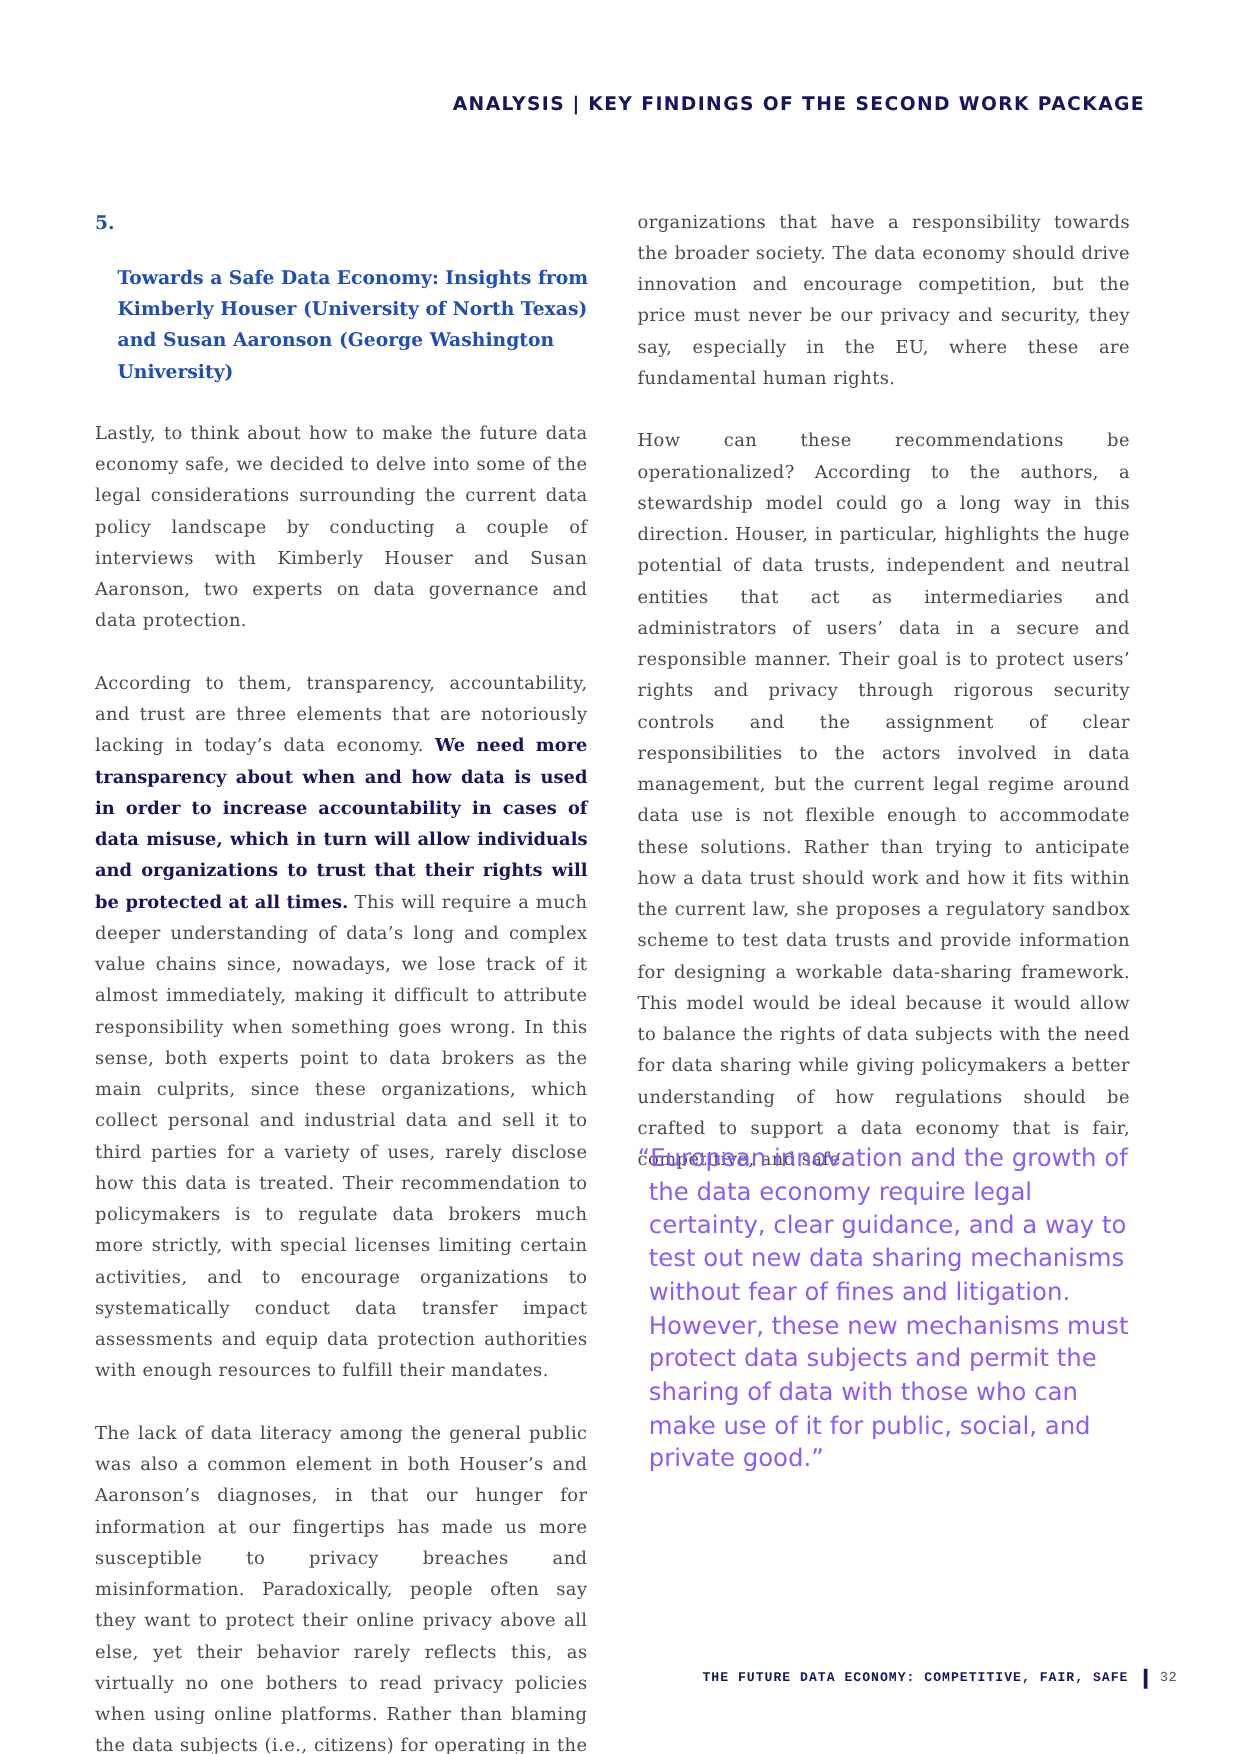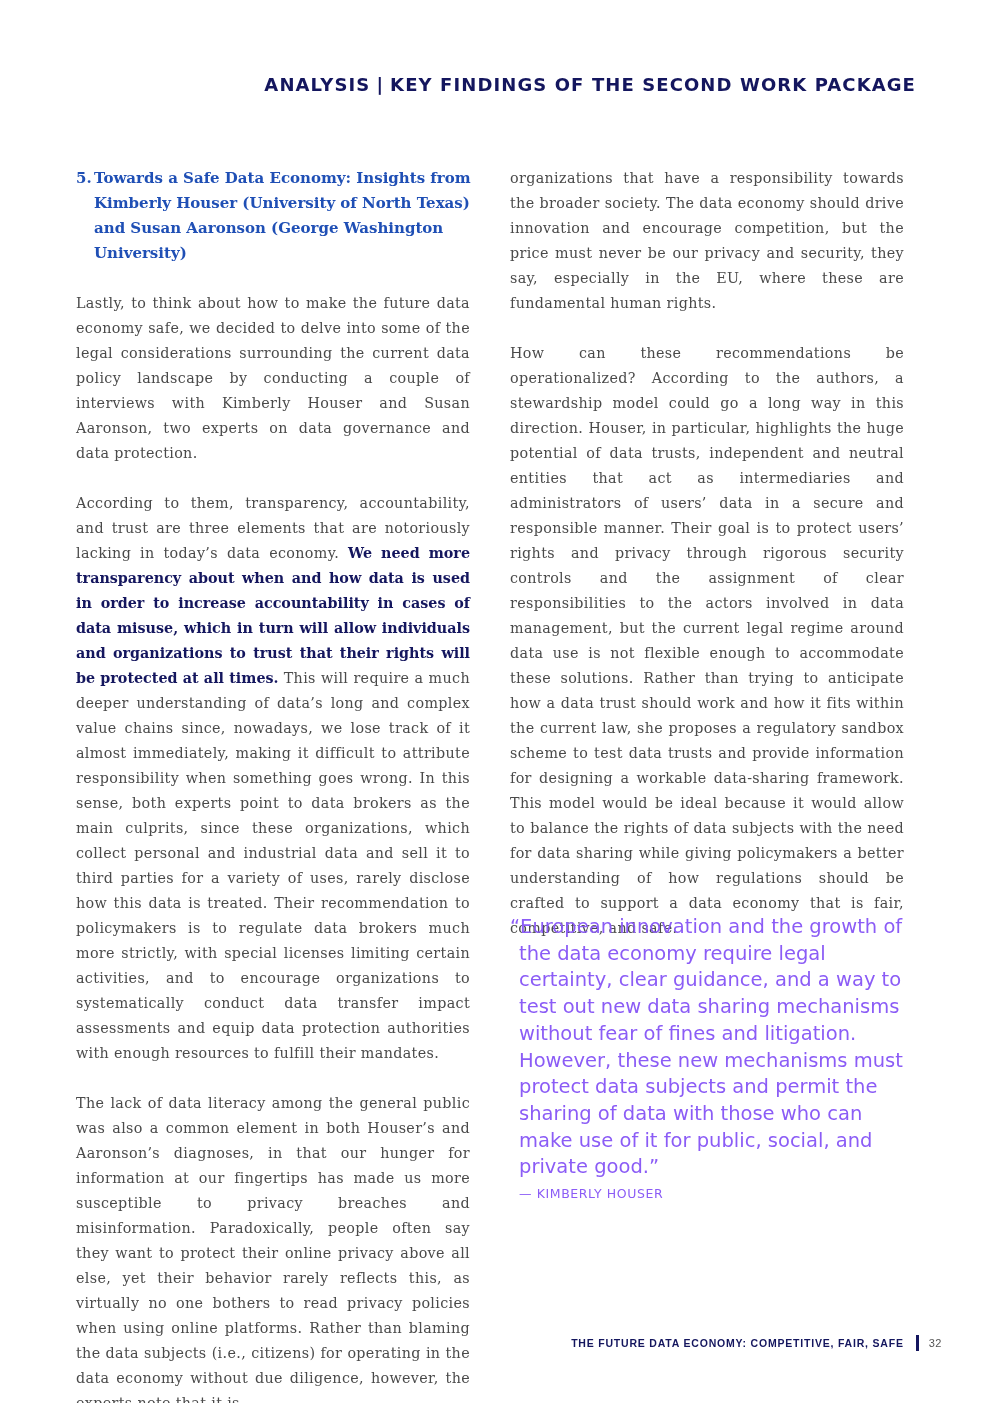--- a/index.html
+++ b/index.html
@@ -1,60 +1,60 @@
 <!DOCTYPE html>
 <html><head>
   <meta charset="utf-8">
   <style>
     html, body { margin: 0; padding: 0; background: #ffffff; }
     body { width: 992px; height: 1403px; position: relative; overflow: hidden; }
 
     .running-header {
       position: absolute; top: 74px; right: 76px;
       font-family: "DejaVu Sans", sans-serif; font-weight: bold;
-      font-size: 18px; letter-spacing: 1.1px; color: #14165e;
+      font-size: 15px; letter-spacing: 1.1px; color: #14165e;
       white-space: nowrap;
     }
     .running-header .sep { margin: 0 6px; }
 
     .col {
       position: absolute; top: 166px; width: 406px;
       font-family: "DejaVu Serif", serif; font-size: 14.3px;
       line-height: 25px; color: #4a4a4a; text-align: justify;
       letter-spacing: 0.35px;
     }
     .col-left { left: 76px; }
     .col-right { left: 510px; }
 
     .section-heading {
       display: flex; color: #1f4fb5; font-weight: bold;
       font-family: "DejaVu Serif", serif; font-size: 15px; line-height: 25px;
       text-align: left; letter-spacing: 0; margin: 0 0 25px 0;
     }
     .section-heading .num { width: 18px; flex: none; }
-    .section-heading .title { flex: 1; }
+    .section-heading .title { flex: 1; margin-top: 44px; }
 
     p { margin: 0 12px 25px 0; }
     .emph { font-weight: bold; color: #14165e; letter-spacing: 0; }
 
     .pull-quote {
       position: absolute; top: 914px; left: 510px; width: 412px;
       font-family: "DejaVu Sans", sans-serif; font-size: 19.5px;
       line-height: 26.7px; color: #8b5cf6;
     }
     .pull-quote .quote-text { text-indent: -9px; padding-left: 9px; }
     .pull-quote .attribution {
       margin-top: 5px; padding-left: 9px; font-size: 12.5px; letter-spacing: 0.6px;
       line-height: 16px;
     }
 
     .footer {
       position: absolute; top: 1335px; right: 50px;
       display: flex; align-items: center;
-      font-family: Liberation Sans, sans-serif; white-space: nowrap;
+      font-family: Liberation Mono, monospace; white-space: nowrap;
     }
     .footer .footer-title {
       font-weight: bold; font-size: 10.5px; letter-spacing: 0.8px; color: #14165e;
     }
     .footer .bar { width: 3px; height: 16px; background: #14165e; margin: 0 10px 0 12px; }
     .footer .page-num { font-size: 11px; color: #555555; letter-spacing: 0.5px; }
   </style>
 </head>
 <body>
 
@@ -72,20 +72,19 @@
   <p>The lack of data literacy among the general public was also a common element in both Houser’s and Aaronson’s diagnoses, in that our hunger for information at our fingertips has made us more susceptible to privacy breaches and misinformation. Paradoxically, people often say they want to protect their online privacy above all else, yet their behavior rarely reflects this, as virtually no one bothers to read privacy policies when using online platforms. Rather than blaming the data subjects (i.e., citizens) for operating in the data economy without due diligence, however, the experts note that it is</p>
 </div>
 
 <div class="col col-right">
   <p>organizations that have a responsibility towards the broader society. The data economy should drive innovation and encourage competition, but the price must never be our privacy and security, they say, especially in the EU, where these are fundamental human rights.</p>
   <p>How can these recommendations be operationalized? According to the authors, a stewardship model could go a long way in this direction. Houser, in particular, highlights the huge potential of data trusts, independent and neutral entities that act as intermediaries and administrators of users’ data in a secure and responsible manner. Their goal is to protect users’ rights and privacy through rigorous security controls and the assignment of clear responsibilities to the actors involved in data management, but the current legal regime around data use is not flexible enough to accommodate these solutions. Rather than trying to anticipate how a data trust should work and how it fits within the current law, she proposes a regulatory sandbox scheme to test data trusts and provide information for designing a workable data-sharing framework. This model would be ideal because it would allow to balance the rights of data subjects with the need for data sharing while giving policymakers a better understanding of how regulations should be crafted to support a data economy that is fair, competitive, and safe.</p>
 </div>
 
 <div class="pull-quote">
   <div class="quote-text">“European innovation and the growth of the data economy require legal certainty, clear guidance, and a way to test out new data sharing mechanisms without fear of fines and litigation. However, these new mechanisms must protect data subjects and permit the sharing of data with those who can make use of it for public, social, and private good.”</div>
-  <div class="attribution">— KIMBERLY HOUSER</div>
 </div>
 
 <div class="footer">
   <span class="footer-title">THE FUTURE DATA ECONOMY: COMPETITIVE, FAIR, SAFE</span>
   <span class="bar"></span>
   <span class="page-num">32</span>
 </div>
 
 </body></html>

